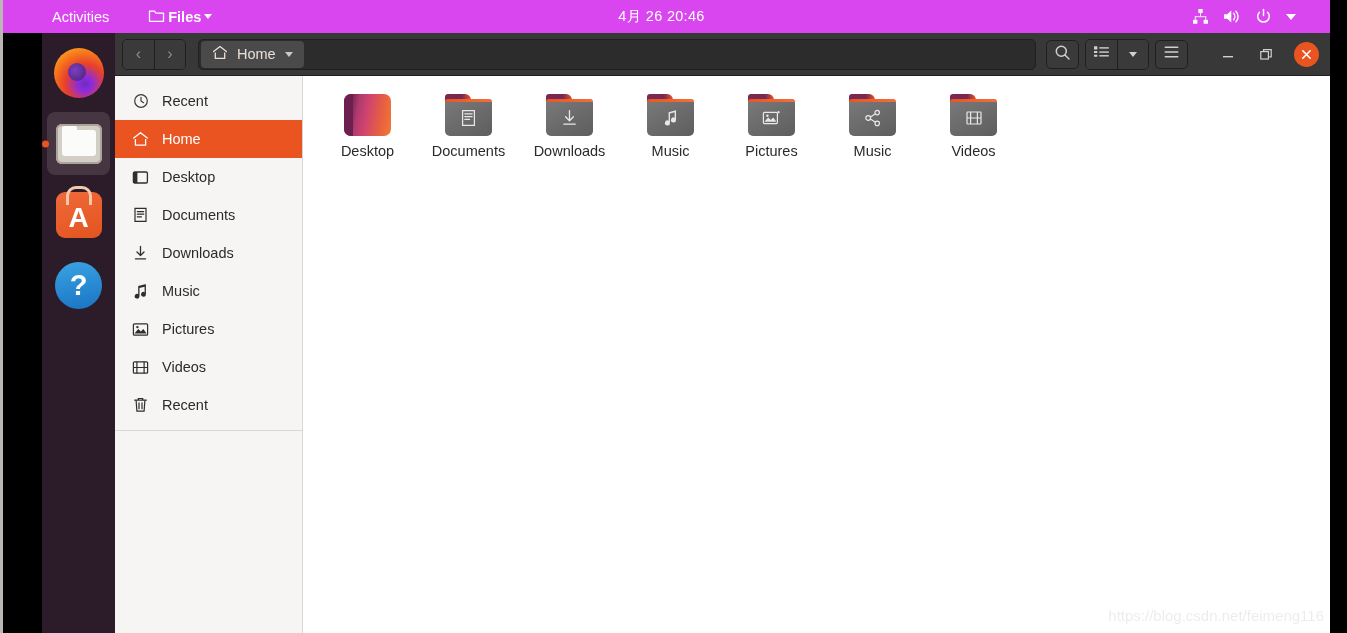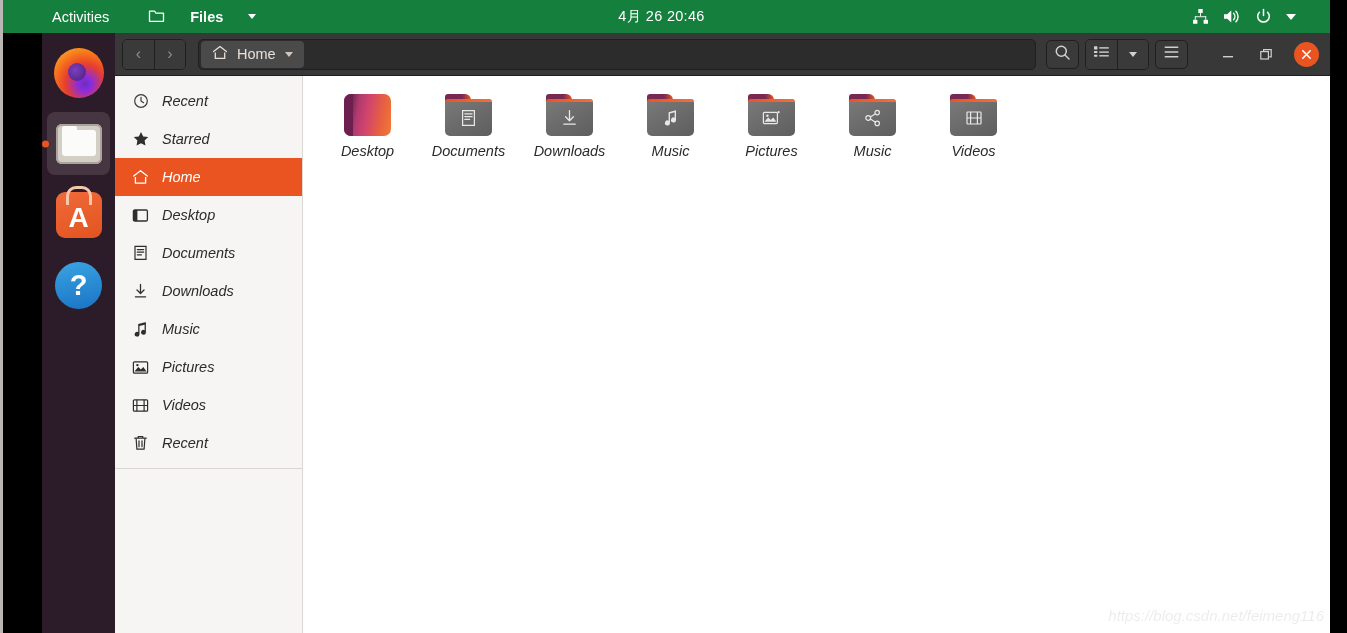--- a/index.html
+++ b/index.html
@@ -13,28 +13,28 @@
 
   
   .screen-edge {
     position: absolute; left: 0; top: 0; width: 3px; height: 633px;
     background: #b9b6b3;
   }
 
   
   .top-bar {
     position: absolute; left: 3px; top: 0; width: 1327px; height: 33px;
-    background: #15803d;
+    background: #d946ef;
     display: flex; align-items: center;
     color: #ffffff;
     font-size: 14.5px;
   }
   .tb-left { display: flex; align-items: center; margin-left: 40px; }
   .tb-activities { padding: 3px 9px; border-radius: 4px; color: #fff; }
-  .tb-app { display: flex; align-items: center; gap: 25px; margin-left: 22px; padding: 3px 8px; border-radius: 4px; }
+  .tb-app { display: flex; align-items: center; gap: 3px; margin-left: 22px; padding: 3px 8px; border-radius: 4px; }
   .tb-app-name { color: #fff; font-weight: bold; font-size: 14.5px;}
   .tb-clock {
     position: absolute; left: 0; right: 10px; text-align: center;
     color: #ffffff; font-size: 14.5px; letter-spacing: .3px;
   }
   .tb-right {
     position: absolute; right: 34px; top: 0; height: 33px;
     display: flex; align-items: center; gap: 14px;
   }
   .tb-right svg { display: block; }
@@ -145,21 +145,21 @@
     display:flex; align-items:center; justify-content:center; color:#d0d0d0;
   }
   .hb-split > div + div { border-left:1px solid #1f1f1f; }
   .wc { display:flex; align-items:center; gap: 18px; margin-left: 24px; margin-right: 4px; }
   .wc-btn { width:20px; height:20px; display:flex; align-items:center; justify-content:center; color:#d0d0d0; }
   .wc-close {
     width: 25px; height: 25px; border-radius: 50%; background: #e95420;
     display:flex; align-items:center; justify-content:center; color:#fff; font-size: 14px;
   }
 
-  .wbody { display: flex; height: 557px; font-style: italic; }
+  .wbody { display: flex; height: 557px; }
 
   
   .sidebar {
     width: 188px; background: #f6f5f4; border-right: 1px solid #dad6d2;
     padding-top: 6px; font-size: 14.5px; color: #2e2e2e;
   }
   .side-item {
     display: flex; align-items: center; gap: 13px;
     height: 38px; padding-left: 17px; color: #2b2b2b;
   }
@@ -373,28 +373,20 @@
         <div class="side-item">
           <span class="si-icon">
             <svg width="16" height="16" viewBox="0 0 16 16" fill="none" stroke="#3a3a3a" stroke-width="1.2">
               <circle cx="8" cy="8" r="6.3"></circle>
                 <path d="M8 4.4V8l2.6 1.7" stroke-linecap="round"></path>
             </svg>
           </span>
           <span>Recent</span>
         </div>
 
-        <div class="side-item">
-          <span class="si-icon">
-            <svg width="16" height="16" viewBox="0 0 16 16" fill="#2e2e2e">
-              <path d="M8 .9l2.2 4.5 5 .7-3.6 3.5.85 4.95L8 12.2l-4.45 2.35.85-4.95L.8 6.1l5-.7z"></path>
-            </svg>
-          </span>
-          <span>Starred</span>
-        </div>
 
         <div class="side-item selected">
           <span class="si-icon">
             <svg width="17" height="16" viewBox="0 0 17 16" fill="none" stroke="#ffffff" stroke-width="1.3">
               <path d="M1.7 7L8.5 1.7 15.3 7" stroke-linecap="round" stroke-linejoin="round"></path>
               <path d="M3.4 8v6.2h10.2V8" stroke-linejoin="round"></path>
             </svg>
           </span>
           <span>Home</span>
         </div>

